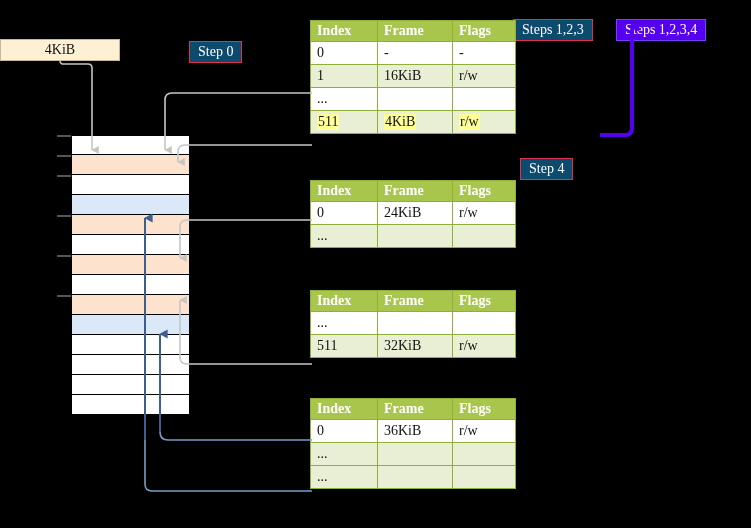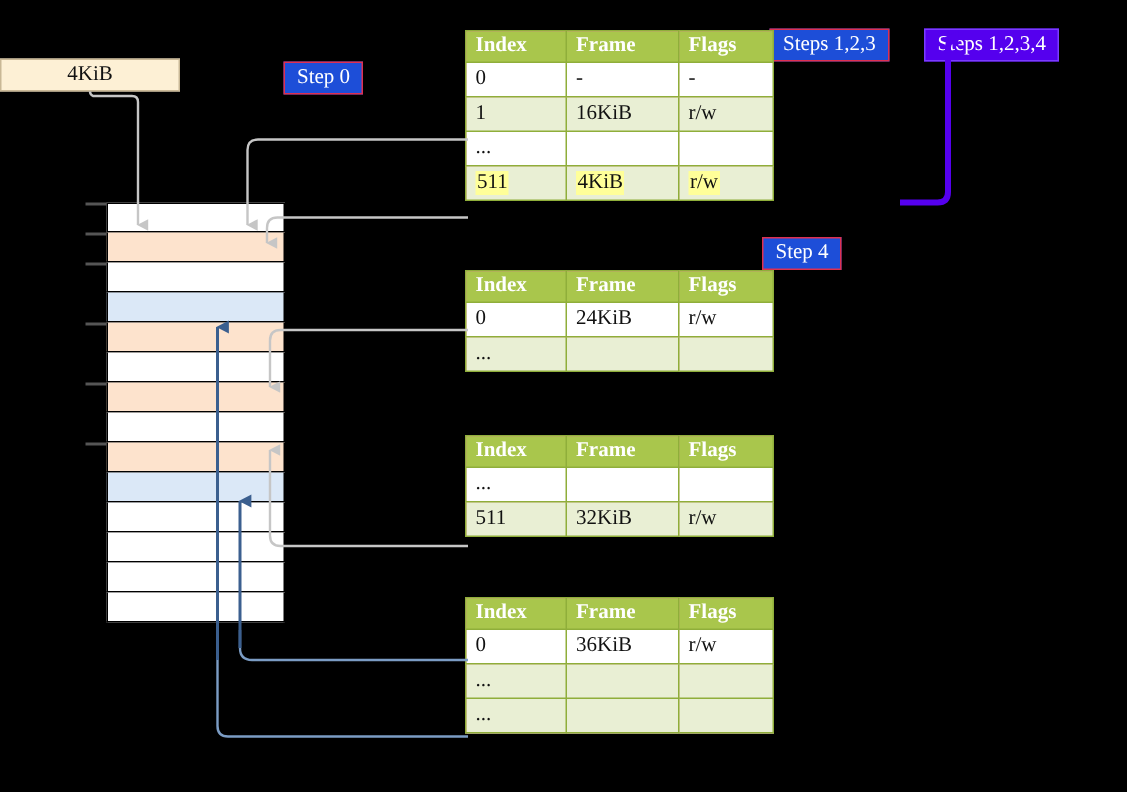--- a/index.html
+++ b/index.html
@@ -23,45 +23,45 @@
 
   
   .badge{
     position:absolute;
     font-size:14px;color:#ffffff;
     padding:2px 8px 3px 8px;
     white-space:nowrap;
     box-sizing:border-box;
     line-height:15px;
   }
-  .badge-crimson{background:#1d4ed8;border:1px solid #e03050;}
+  .badge-crimson{background:#0c4a6e;border:1px solid #e03050;}
   .badge-blue{background:#5500ee;border:1px solid #7b3cff;}
   #badge-step0{left:189px;top:41px;text-align:right;}
   #badge-steps123{left:513px;top:19px;}
   #badge-steps1234{left:616px;top:19px;}
-  #badge-step4{left:508px;top:158px;}
+  #badge-step4{left:520px;top:158px;}
 
   
   .memgrid{position:absolute;left:71px;top:135px;width:119px;height:280px;}
   .memrow{
     position:absolute;left:0;width:119px;height:20px;
     border:1px solid #000;border-top:none;box-sizing:border-box;
     background:#ffffff;
   }
   .memrow.first{border-top:1px solid #000;}
   .memrow.peach{background:#fde3cd;}
   .memrow.blue{background:#dbe8f7;}
 
   
   .tick{position:absolute;width:14px;height:0;border-top:2px solid #555;left:57px;}
 
   
   table.pt{
     position:absolute;border-collapse:collapse;
-    font-size:14px;color:#111;background:#fca5a5;
+    font-size:14px;color:#111;background:#701a75;
     border:1px solid #8fae3a;
   }
   table.pt th{
     background:#a9c64c;color:#ffffff;
     font-weight:bold;text-align:left;
     padding:2px 6px;border:1px solid #8fae3a;
     font-size:14px;
   }
   table.pt td{
     padding:2px 6px;border:1px solid #8fae3a;

